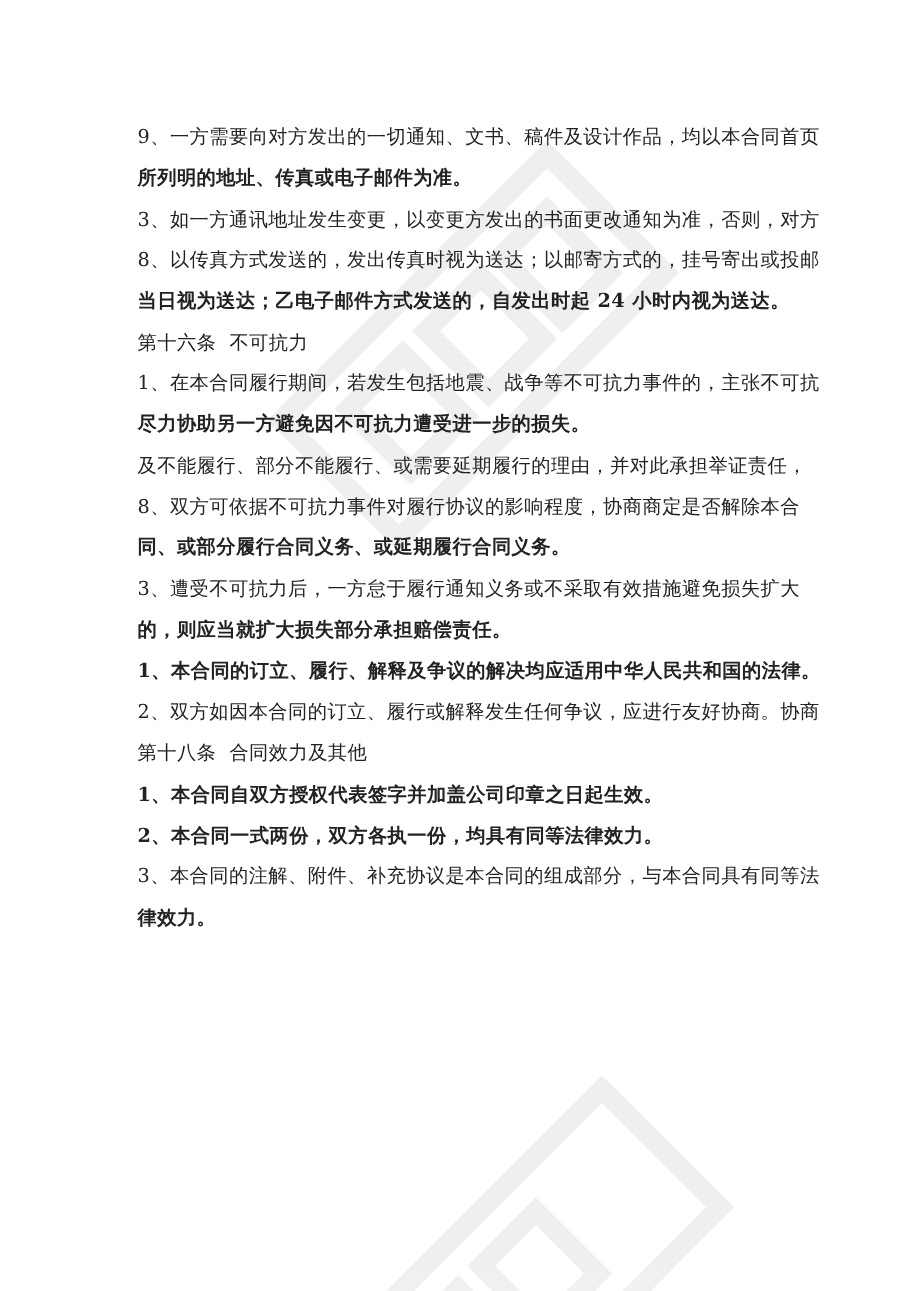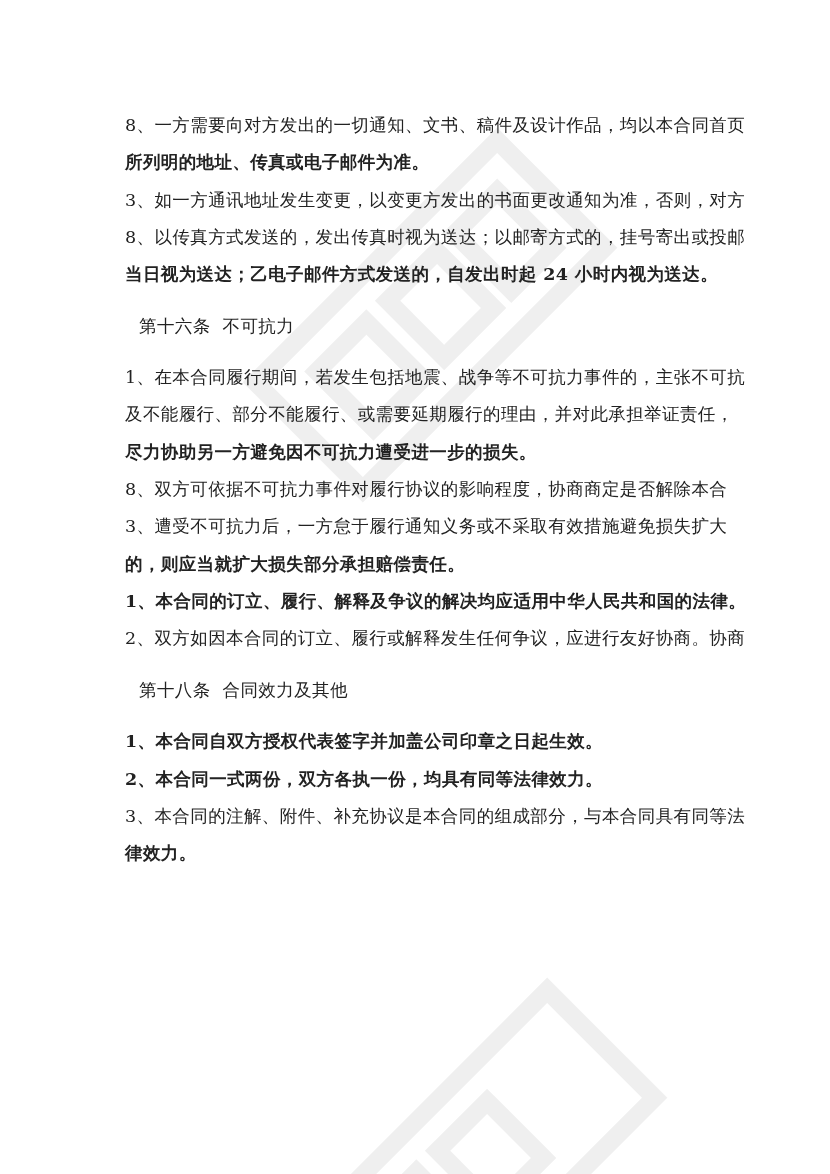--- a/index.html
+++ b/index.html
@@ -38,21 +38,21 @@
       color: #222222;
       letter-spacing: 0.4px;
     }
     .para {
       margin: 0;
       padding: 0;
       text-align: justify;
       text-justify: inter-character;
     }
     .heading {
-      margin: 14px;
+      margin: 0;
       padding: 0;
       white-space: pre;
     }
     .line {
       display: block;
       white-space: nowrap;
       text-align: justify;
       text-align-last: justify;
     }
     .line.last {
@@ -77,43 +77,44 @@
     <svg width="360" height="170" viewBox="0 0 360 170">
       <rect x="5" y="5" width="350" height="160" fill="none" stroke="#000" stroke-width="26"></rect>
       <rect x="60" y="45" width="70" height="80" fill="none" stroke="#000" stroke-width="18"></rect>
       <rect x="160" y="45" width="70" height="80" fill="none" stroke="#000" stroke-width="18"></rect>
     </svg>
   </div>
 
   <div class="content">
 
     <p class="para">
-      <span class="line">8、一方需要向对方发出的一切通知、文书、稿件及设计作品，均以本合同首页</span>
+      <span class="line">9、一方需要向对方发出的一切通知、文书、稿件及设计作品，均以本合同首页</span>
       <span class="line last">所列明的地址、传真或电子邮件为准。</span>
     </p>
 
     <p class="para">
       <span class="line">3、如一方通讯地址发生变更，以变更方发出的书面更改通知为准，否则，对方</span>
     </p>
 
     <p class="para">
       <span class="line">8、以传真方式发送的，发出传真时视为送达；以邮寄方式的，挂号寄出或投邮</span>
       <span class="line last">当日视为送达；乙电子邮件方式发送的，自发出时起 24 小时内视为送达。</span>
     </p>
 
     <p class="heading">第十六条  不可抗力</p>
 
     <p class="para">
       <span class="line">1、在本合同履行期间，若发生包括地震、战争等不可抗力事件的，主张不可抗</span>
+      <span class="line last">尽力协助另一方避免因不可抗力遭受进一步的损失。</span>
       <span class="line">及不能履行、部分不能履行、或需要延期履行的理由，并对此承担举证责任，</span>
-      <span class="line last">尽力协助另一方避免因不可抗力遭受进一步的损失。</span>
     </p>
 
     <p class="para">
       <span class="line">8、双方可依据不可抗力事件对履行协议的影响程度，协商商定是否解除本合</span>
+      <span class="line last">同、或部分履行合同义务、或延期履行合同义务。</span>
     </p>
 
     <p class="para">
       <span class="line">3、遭受不可抗力后，一方怠于履行通知义务或不采取有效措施避免损失扩大</span>
       <span class="line last">的，则应当就扩大损失部分承担赔偿责任。</span>
     </p>
 
 
     <p class="para">
       <span class="line last">1、本合同的订立、履行、解释及争议的解决均应适用中华人民共和国的法律。</span>

